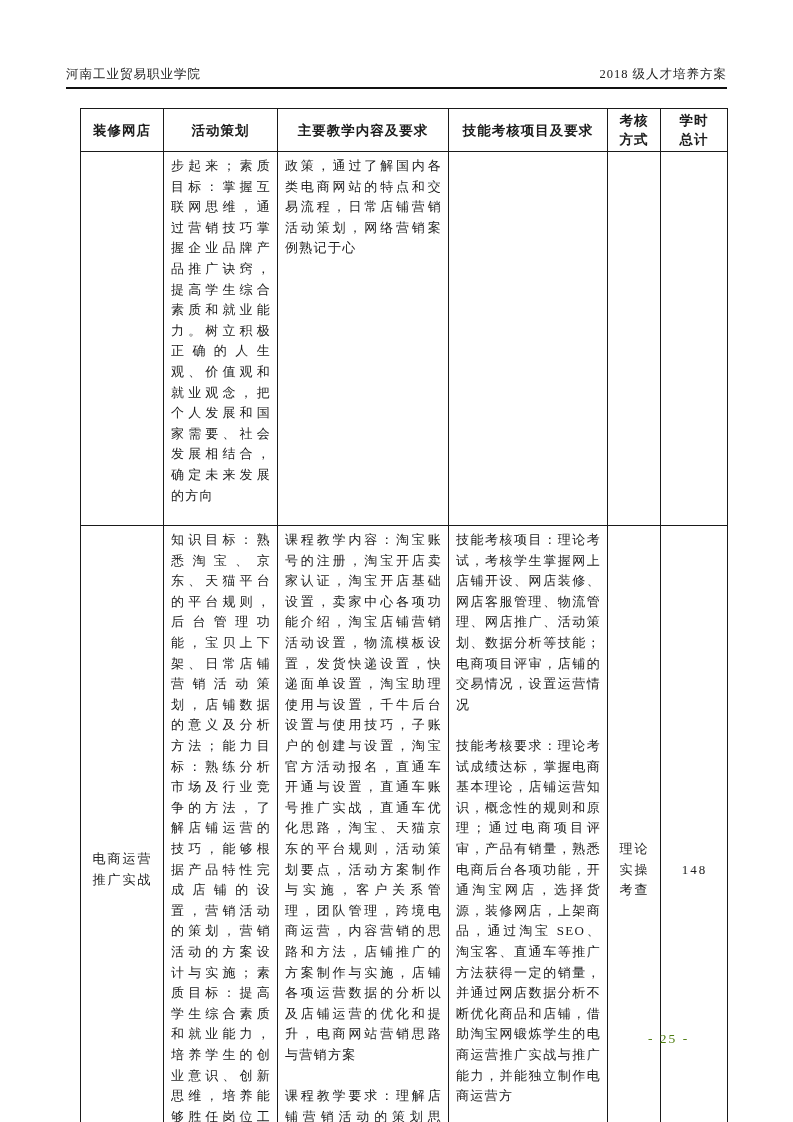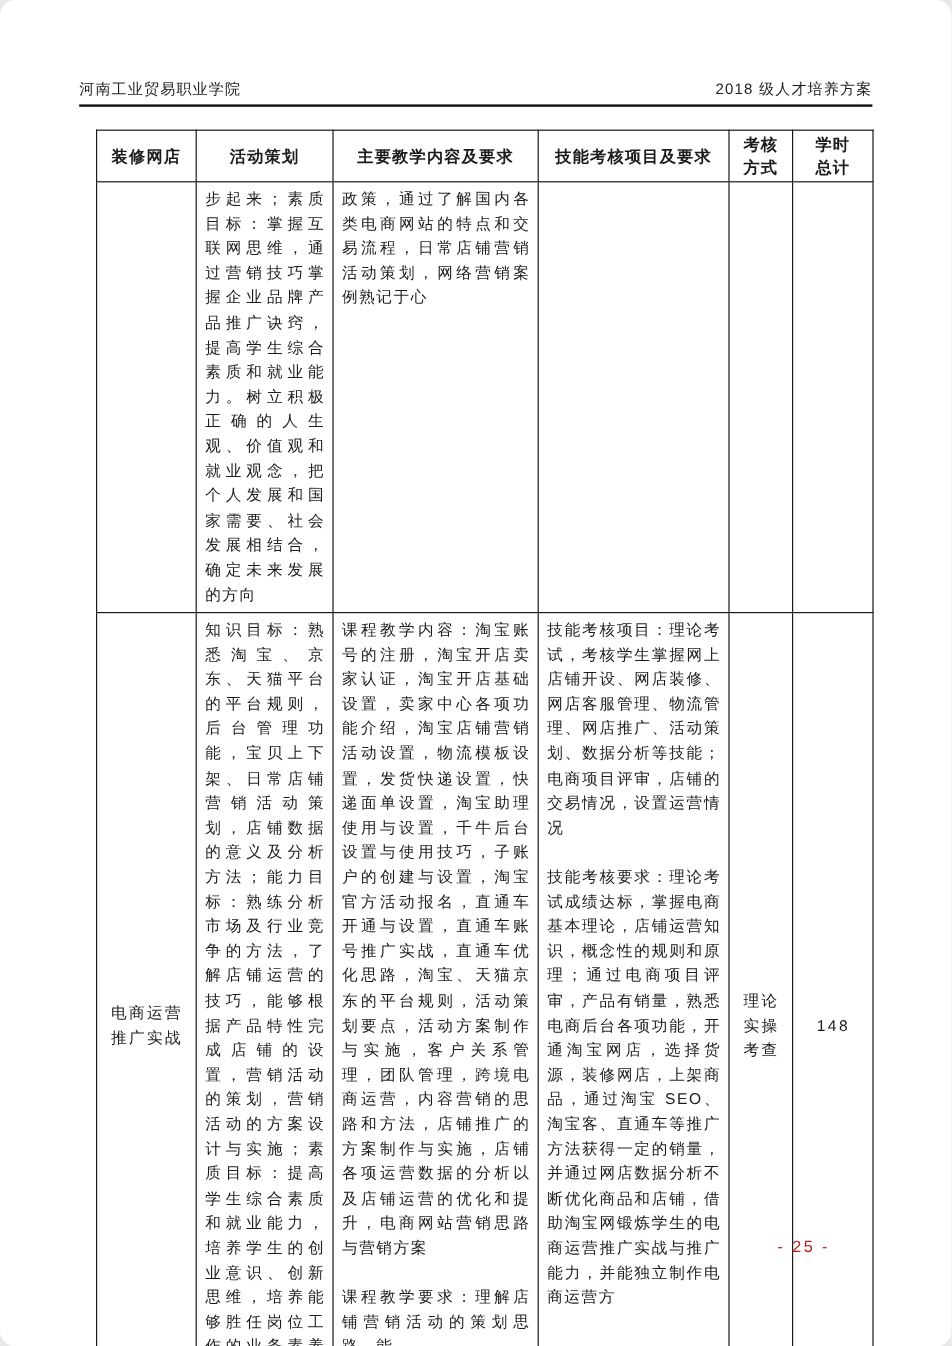--- a/index.html
+++ b/index.html
@@ -2,24 +2,23 @@
 <html><head>
 <meta charset="utf-8">
 <style>
   html, body { margin: 0; padding: 0; background: #e8e8e8; }
   .page {
     position: relative;
     width: 793px;
     height: 1122px;
     margin: 0 auto;
     background: #ffffff;
-    font-family: Liberation Sans, sans-serif;
+    font-family: Liberation Serif, serif;
     color: #1c1c1c;
     overflow: hidden;
-    border-radius: 13px;
   }
   .doc-header-left {
     position: absolute;
     left: 66px;
     top: 66px;
     font-size: 12.5px;
     letter-spacing: 1px;
   }
   .doc-header-right {
     position: absolute;
@@ -57,40 +56,40 @@
     letter-spacing: 1px;
     white-space: pre-line;
     line-height: 19px;
     padding: 2px;
   }
   .course-table td {
     font-size: 13px;
     line-height: 20.6px;
     letter-spacing: 1.3px;
     vertical-align: top;
-    padding: 4px 6px 4px 7px;
+    padding: 4px 6px 19px 7px;
     text-align: justify;
     text-justify: inter-character;
     white-space: pre-line;
   }
   .course-table td.cell-center {
     text-align: center;
     vertical-align: middle;
     letter-spacing: 2px;
   }
   .row-header   { height: 37px; }
   .row-cont     { height: 307px; }
   .row-course   { height: 566px; }
   .page-number {
     position: absolute;
     left: 648px;
     top: 1031px;
     font-size: 13.5px;
     letter-spacing: 2px;
-    color: #b91c1c;
+    color: #4d7c0f;
   }
 </style>
 </head>
 <body>
 
 <div class="page">
 
   <div class="doc-header-left">河南工业贸易职业学院</div>
   <div class="doc-header-right">2018 级人才培养方案</div>
   <div class="header-rule"></div>

